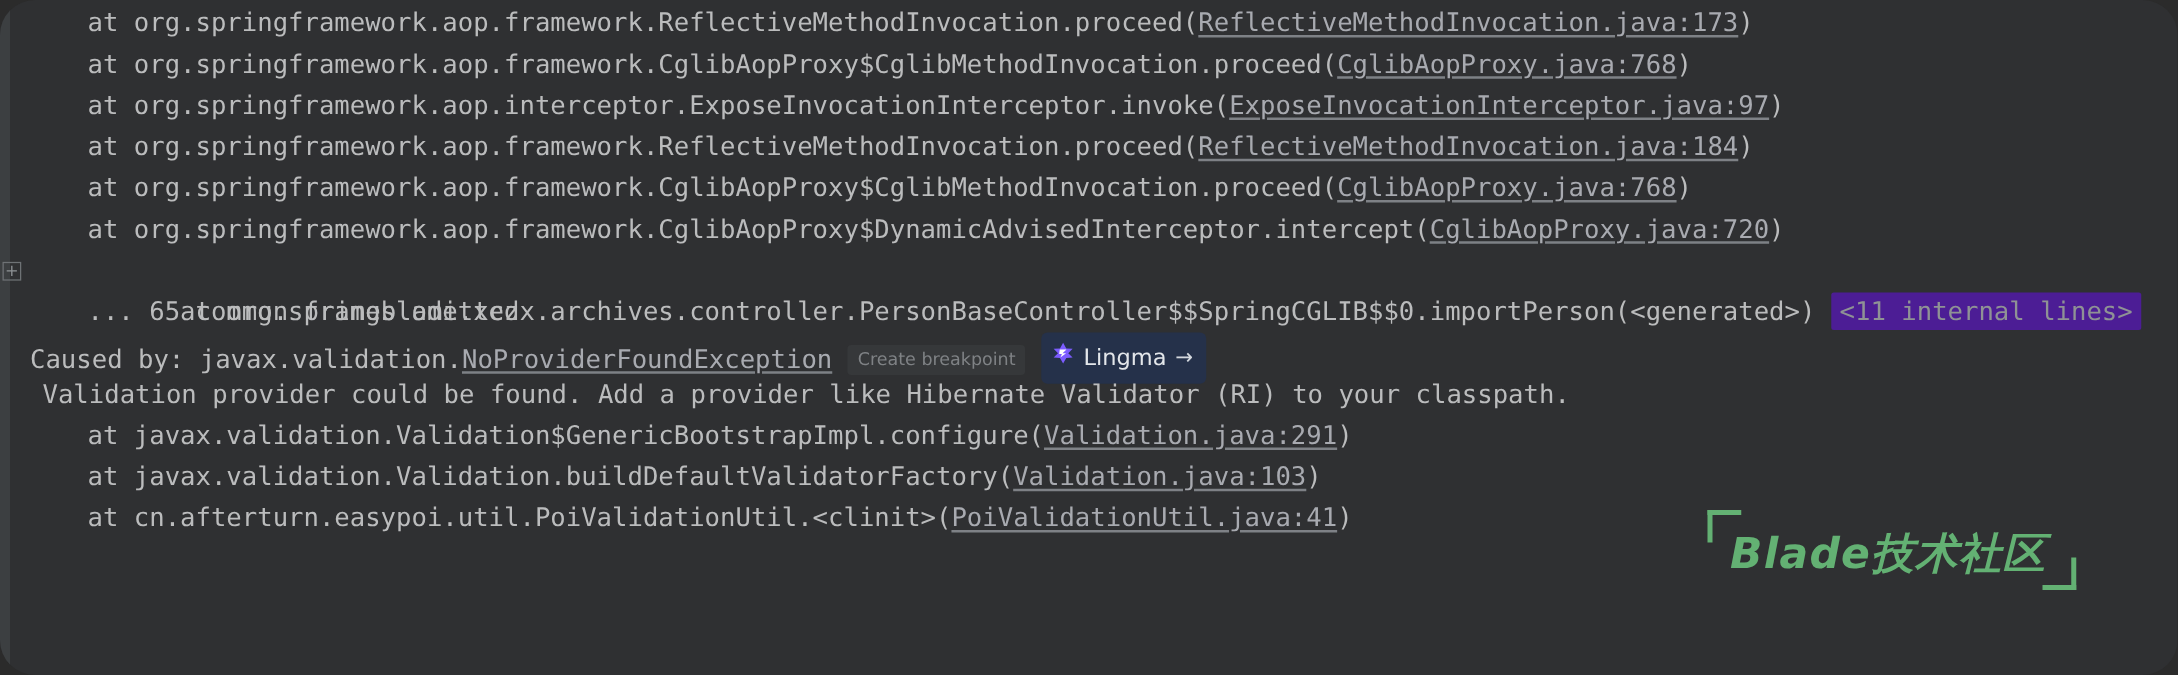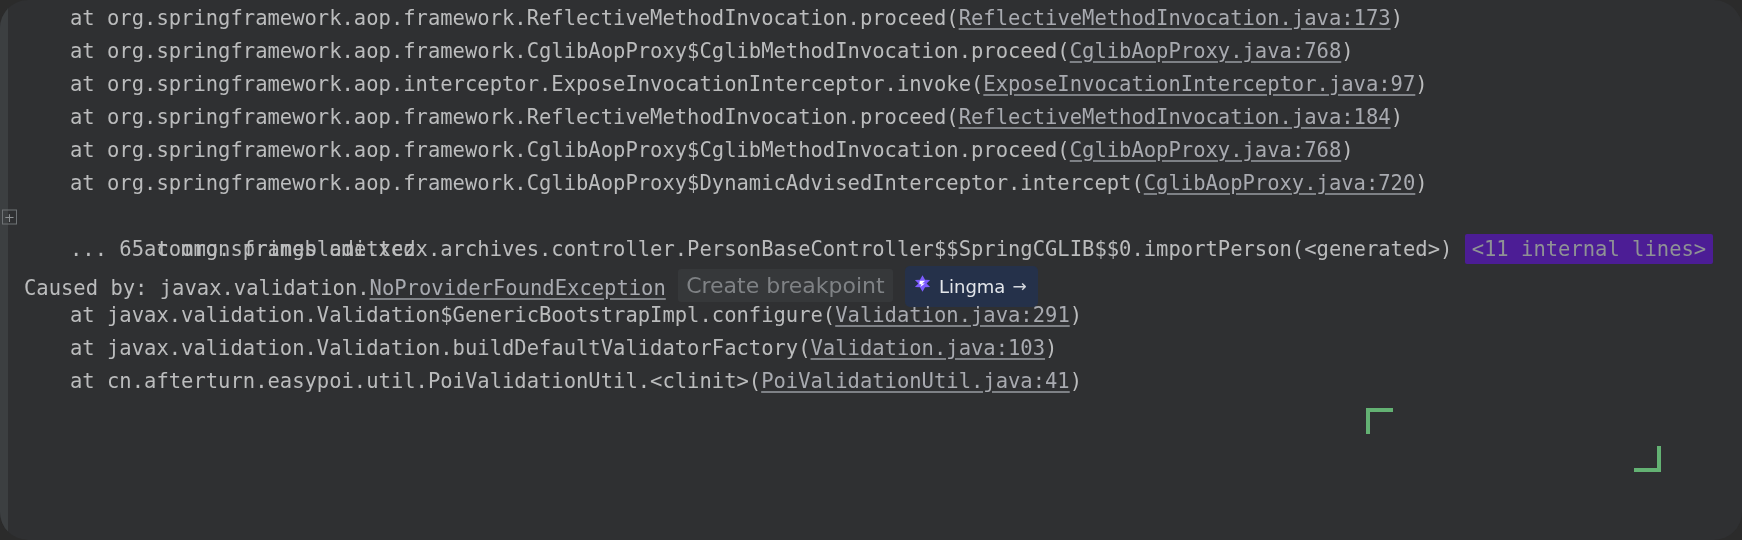--- a/index.html
+++ b/index.html
@@ -87,21 +87,21 @@
     color: #8f9295;
     padding: 3px 7px;
     border-radius: 2px;
   }
 
   .badge-breakpoint {
     background: #36383a;
     color: #7f8285;
     padding: 4px 8px;
     border-radius: 3px;
-    font-size: 22px;
+    font-size: 14px;
     font-family: "DejaVu Sans", "Liberation Sans", sans-serif;
     vertical-align: 2px;
   }
 
   .badge-lingma {
     display: inline-flex;
     gap: 7px;
     background: #25314a;
     color: #e3e6ea;
     padding: 4px 11px 4px 8px;
@@ -173,28 +173,30 @@
     <div class="line indent-at">
       <span class="gutter-expand">+</span><span>at org.springblade.xczx.archives.controller.PersonBaseController$$SpringCGLIB$$0.importPerson(&lt;generated&gt;)</span><span> </span><span class="badge-internal">&lt;11 internal lines&gt;</span></div>
 
     <div class="line indent-dots">... 65 common frames omitted</div>
 
     <div class="line indent-cause"><span>Caused by: javax.validation.</span><span class="link">NoProviderFoundException</span><span> </span><span class="badge-breakpoint">Create breakpoint</span><span> </span><span class="badge-lingma"><span class="lingma-icon"><svg width="19" height="19" viewBox="0 0 24 24" xmlns="http://www.w3.org/2000/svg">
               <path d="M12 1.6 L15.2 7.2 L21.6 7.6 L17.2 12 L21.6 16.4 L15.2 16.8 L12 22.4 L8.8 16.8 L2.4 16.4 L6.8 12 L2.4 7.6 L8.8 7.2 Z" fill="#7c5cff"></path>
               <path d="M8.6 8.4 L15.4 8.4 L11.4 12.1 L15.0 12.1 L9.2 16.4 L10.8 12.8 L8.0 12.8 Z" fill="#ffffff"></path>
             </svg></span><span>Lingma</span><span class="lingma-arrow">→</span></span></div>
 
+    <div class="line indent-wrap">Validation provider could be found. Add a provider like Hibernate Validator (RI) to your classpath.</div>
 
     <div class="line indent-at"><span>at javax.validation.Validation$GenericBootstrapImpl.configure(</span><span class="link">Validation.java:291</span><span>)</span></div>
 
     <div class="line indent-at"><span>at javax.validation.Validation.buildDefaultValidatorFactory(</span><span class="link">Validation.java:103</span><span>)</span></div>
 
     <div class="line indent-at"><span>at cn.afterturn.easypoi.util.PoiValidationUtil.&lt;clinit&gt;(</span><span class="link">PoiValidationUtil.java:41</span><span>)</span></div>
 
 
   </div>
 
   <div class="watermark">
     <div class="wm-corner-tl"></div>
+    <div class="wm-text">Blade技术社区</div>
     <div class="wm-corner-br"></div>
   </div>
 
 </div>
 
 </body></html>

